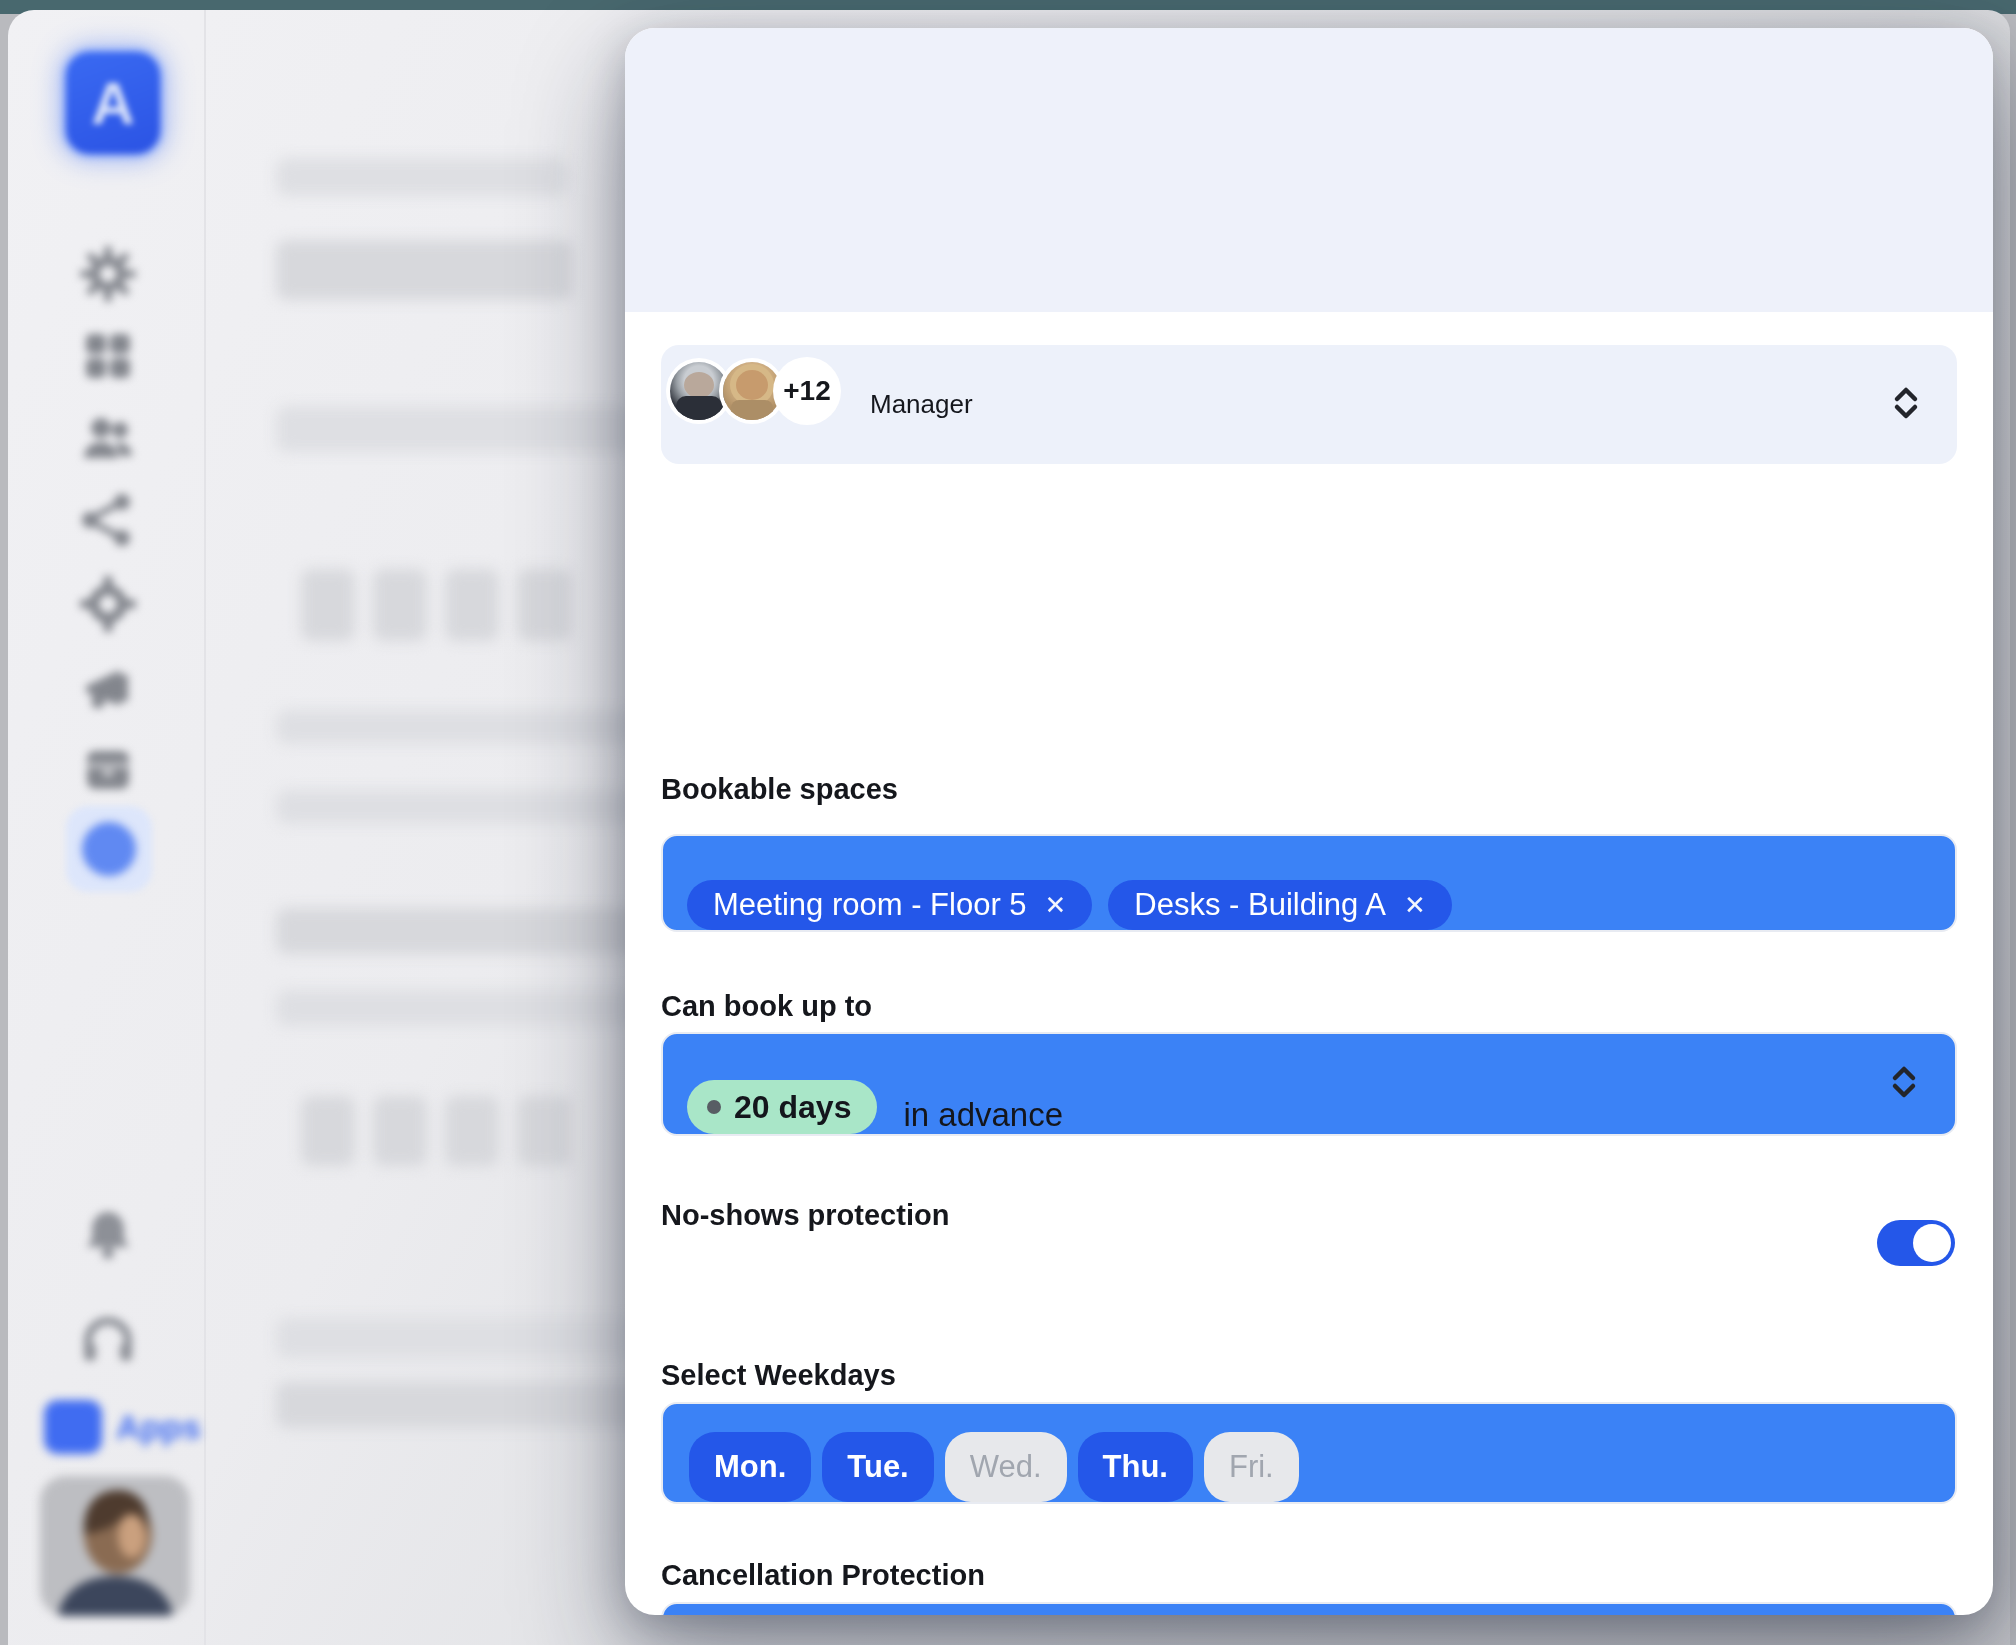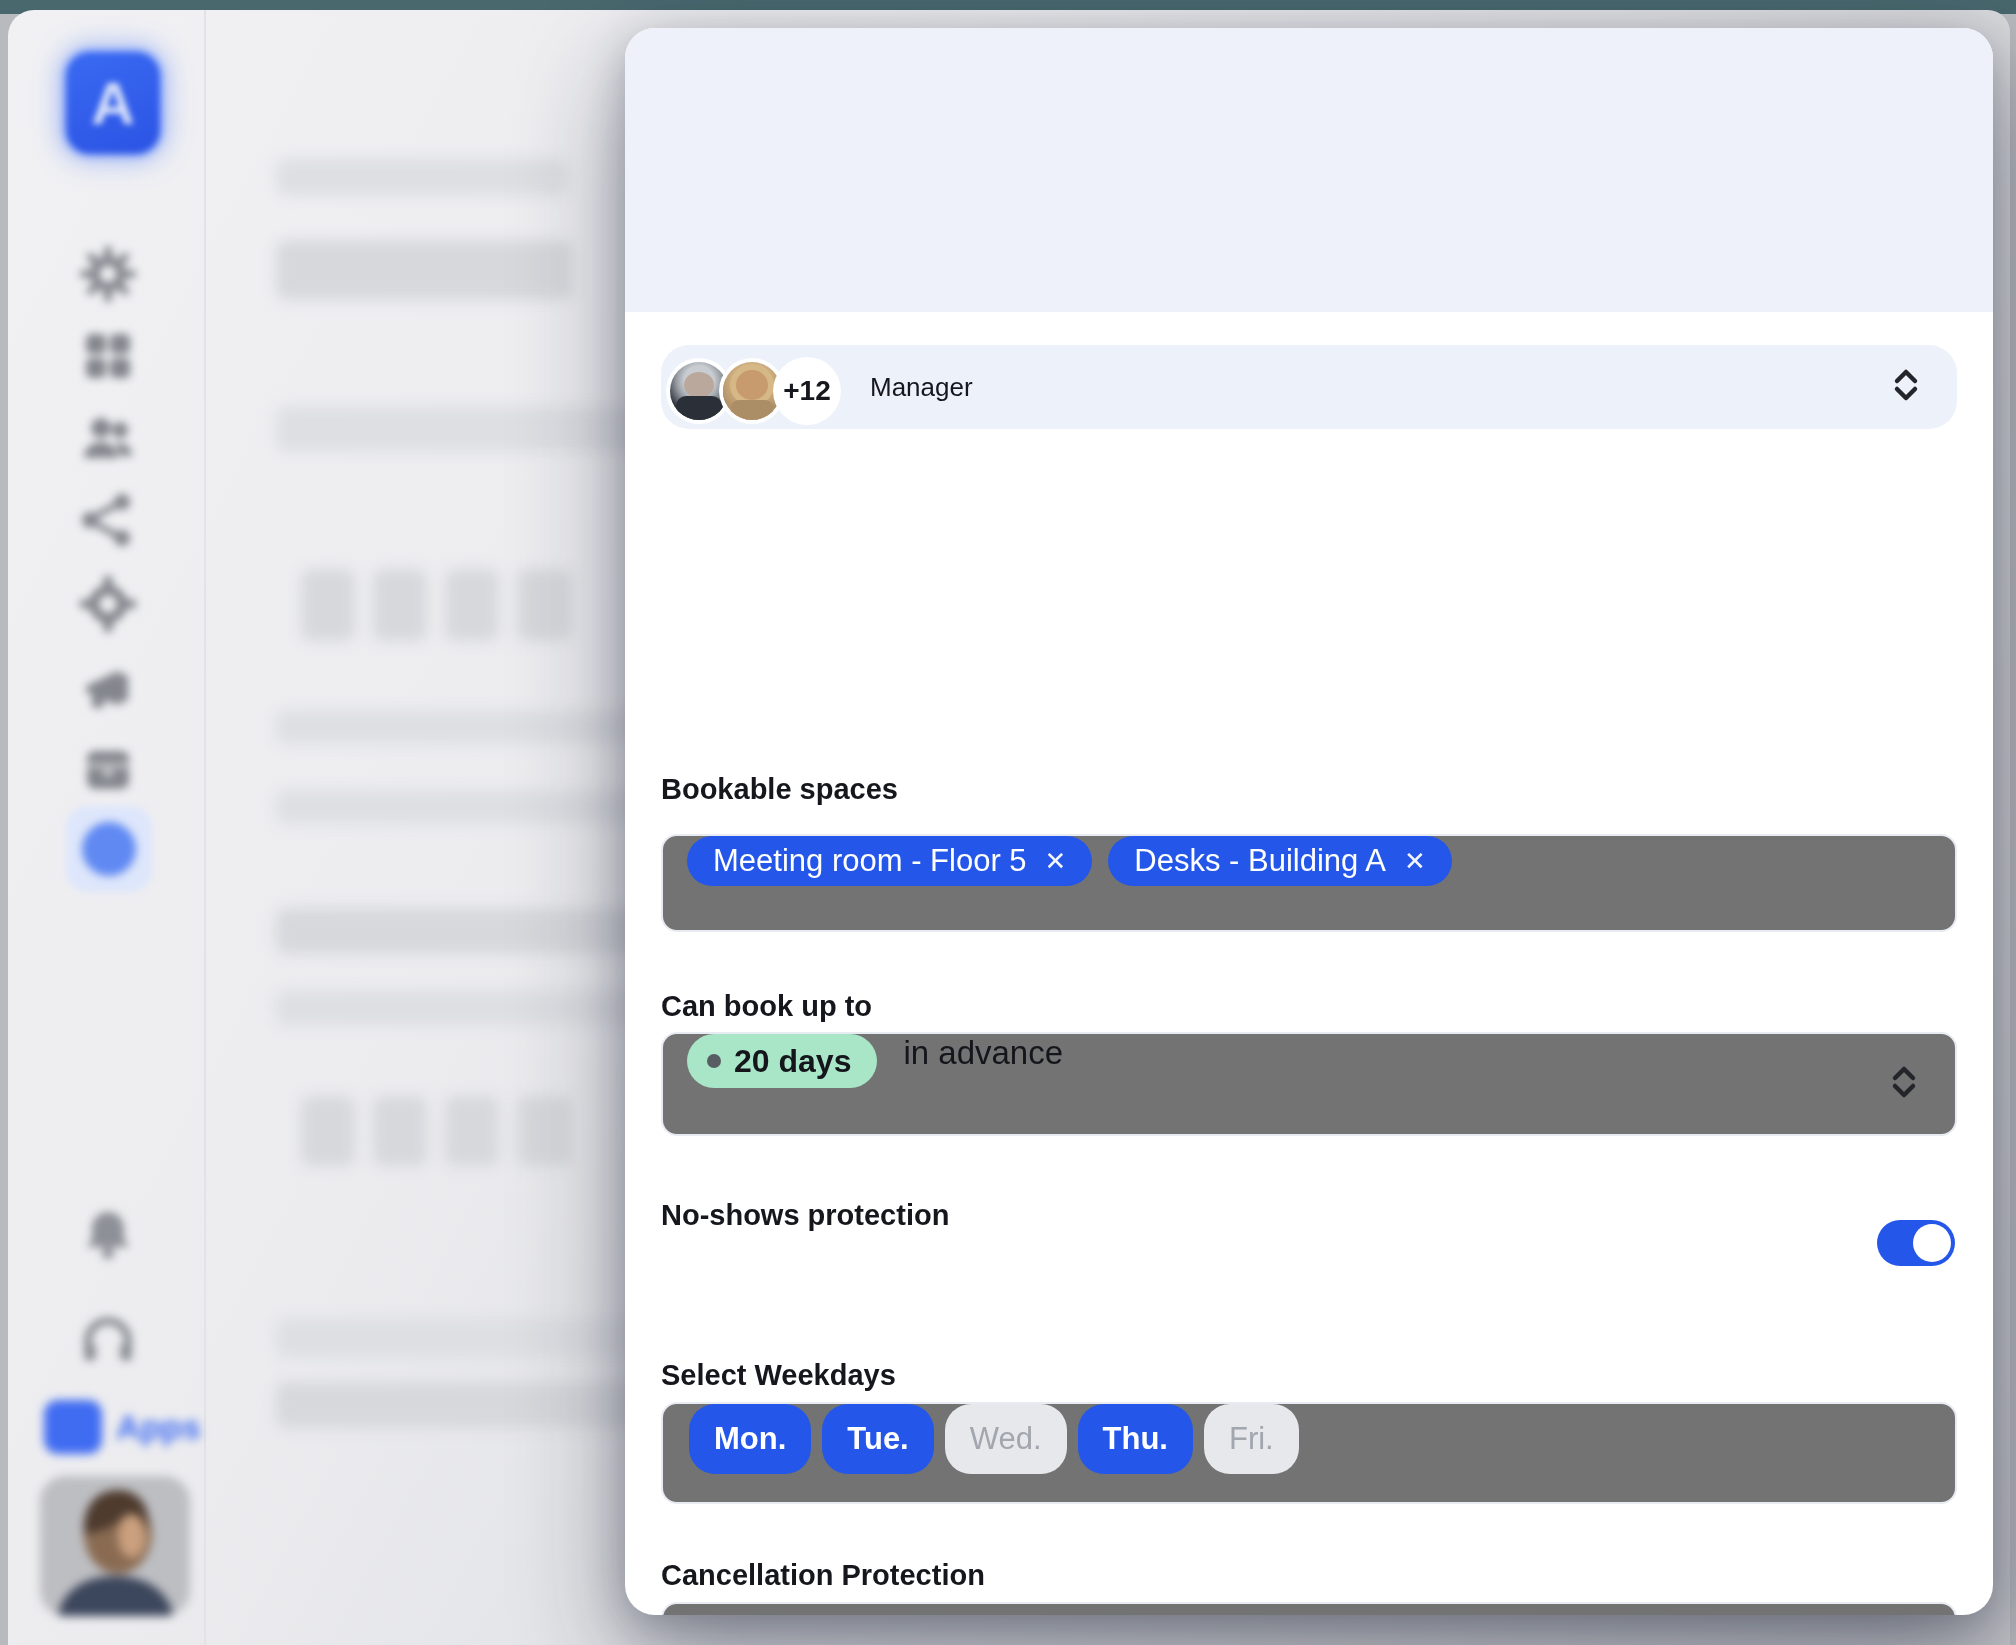--- a/index.html
+++ b/index.html
@@ -41,40 +41,40 @@
     box-shadow:0 45px 110px rgba(18,26,48,.42),0 10px 40px rgba(18,26,48,.25);
   }
   .modal-header{position:absolute;left:0;top:0;width:100%;height:284px;background:#eef1fa;}
   .modal-title{position:absolute;left:36px;top:58px;font-size:46px;font-weight:600;letter-spacing:-.5px;color:#16181d;}
   .tabs{position:absolute;left:36px;bottom:0;display:flex;}
   .tab{position:relative;padding:0 21px 26px 21px;font-size:33px;color:#1b1d23;cursor:pointer;}
   .tab .underline{display:none;}
   .tab.active .underline{display:block;position:absolute;left:0;bottom:0;width:100%;height:8px;border-radius:4px;background:#2457e9;}
   .modal-body{position:absolute;left:0;top:284px;width:100%;height:1303px;}
   .select-row{
-    position:absolute;left:36px;top:33px;width:1296px;height:84px;border-radius:28px;
+    position:absolute;left:36px;top:33px;width:1296px;height:119px;border-radius:18px;
     background:#edf1fa;display:flex;align-items:center;cursor:pointer;
   }
   .avatar{position:absolute;top:17px;width:58px;height:58px;border-radius:50%;box-shadow:0 0 0 4px #ffffff;overflow:hidden;}
   .avatar.a1{left:9px;background:radial-gradient(circle at 50% 32%,#c9cdd2 0 30%,#9aa0a6 45%,#30343c 70%);}
   .avatar.a2{left:62px;background:radial-gradient(circle at 50% 34%,#d9b98e 0 28%,#c7a679 48%,#b09066 70%);}
   .avatar.a1::after{content:"";position:absolute;left:14px;top:10px;width:30px;height:26px;border-radius:50%;background:#b9a89b;}
   .avatar.a1::before{content:"";position:absolute;left:6px;top:34px;width:46px;height:30px;background:#2b2f38;border-radius:10px 10px 0 0;z-index:1;}
   .avatar.a2::after{content:"";position:absolute;left:13px;top:8px;width:32px;height:30px;border-radius:50%;background:#c79b6d;box-shadow:0 0 0 6px #d6b887;}
   .avatar.a2::before{content:"";position:absolute;left:8px;top:38px;width:42px;height:24px;background:#ac8e66;border-radius:8px 8px 0 0;z-index:1;}
   .count-badge{
     position:absolute;left:112px;top:12px;width:68px;height:68px;border-radius:50%;background:#ffffff;
     display:flex;align-items:center;justify-content:center;font-size:28px;font-weight:700;color:#16181d;
   }
   .select-row .value{margin-left:209px;font-size:26px;font-weight:500;color:#15171d;}
   .updown{position:absolute;right:34px;top:50%;transform:translateY(-50%);}
   .field-label{position:absolute;left:36px;font-size:29px;font-weight:600;color:#15171c;}
   .field-box{
-    position:absolute;left:36px;width:1296px;background:#737373;border:2px solid #e8ebf2;border-radius:16px;
-    box-sizing:border-box;display:flex;align-items:flex-start;cursor:pointer;
+    position:absolute;left:36px;width:1296px;background:#3b82f6;border:2px solid #e8ebf2;border-radius:16px;
+    box-sizing:border-box;display:flex;align-items:flex-end;cursor:pointer;
   }
   .chip{
     height:50px;border-radius:25px;background:#2457e9;color:#fff;display:flex;align-items:center;
     padding:0 26px;font-size:31px;font-weight:500;white-space:nowrap;
   }
   .chip .x{margin-left:18px;font-size:26px;font-weight:400;opacity:.95;cursor:pointer;}
   .badge-green{
     height:54px;border-radius:27px;background:#a9e6c8;display:flex;align-items:center;
     padding:0 26px 0 20px;font-size:32px;font-weight:600;color:#14161c;
   }

